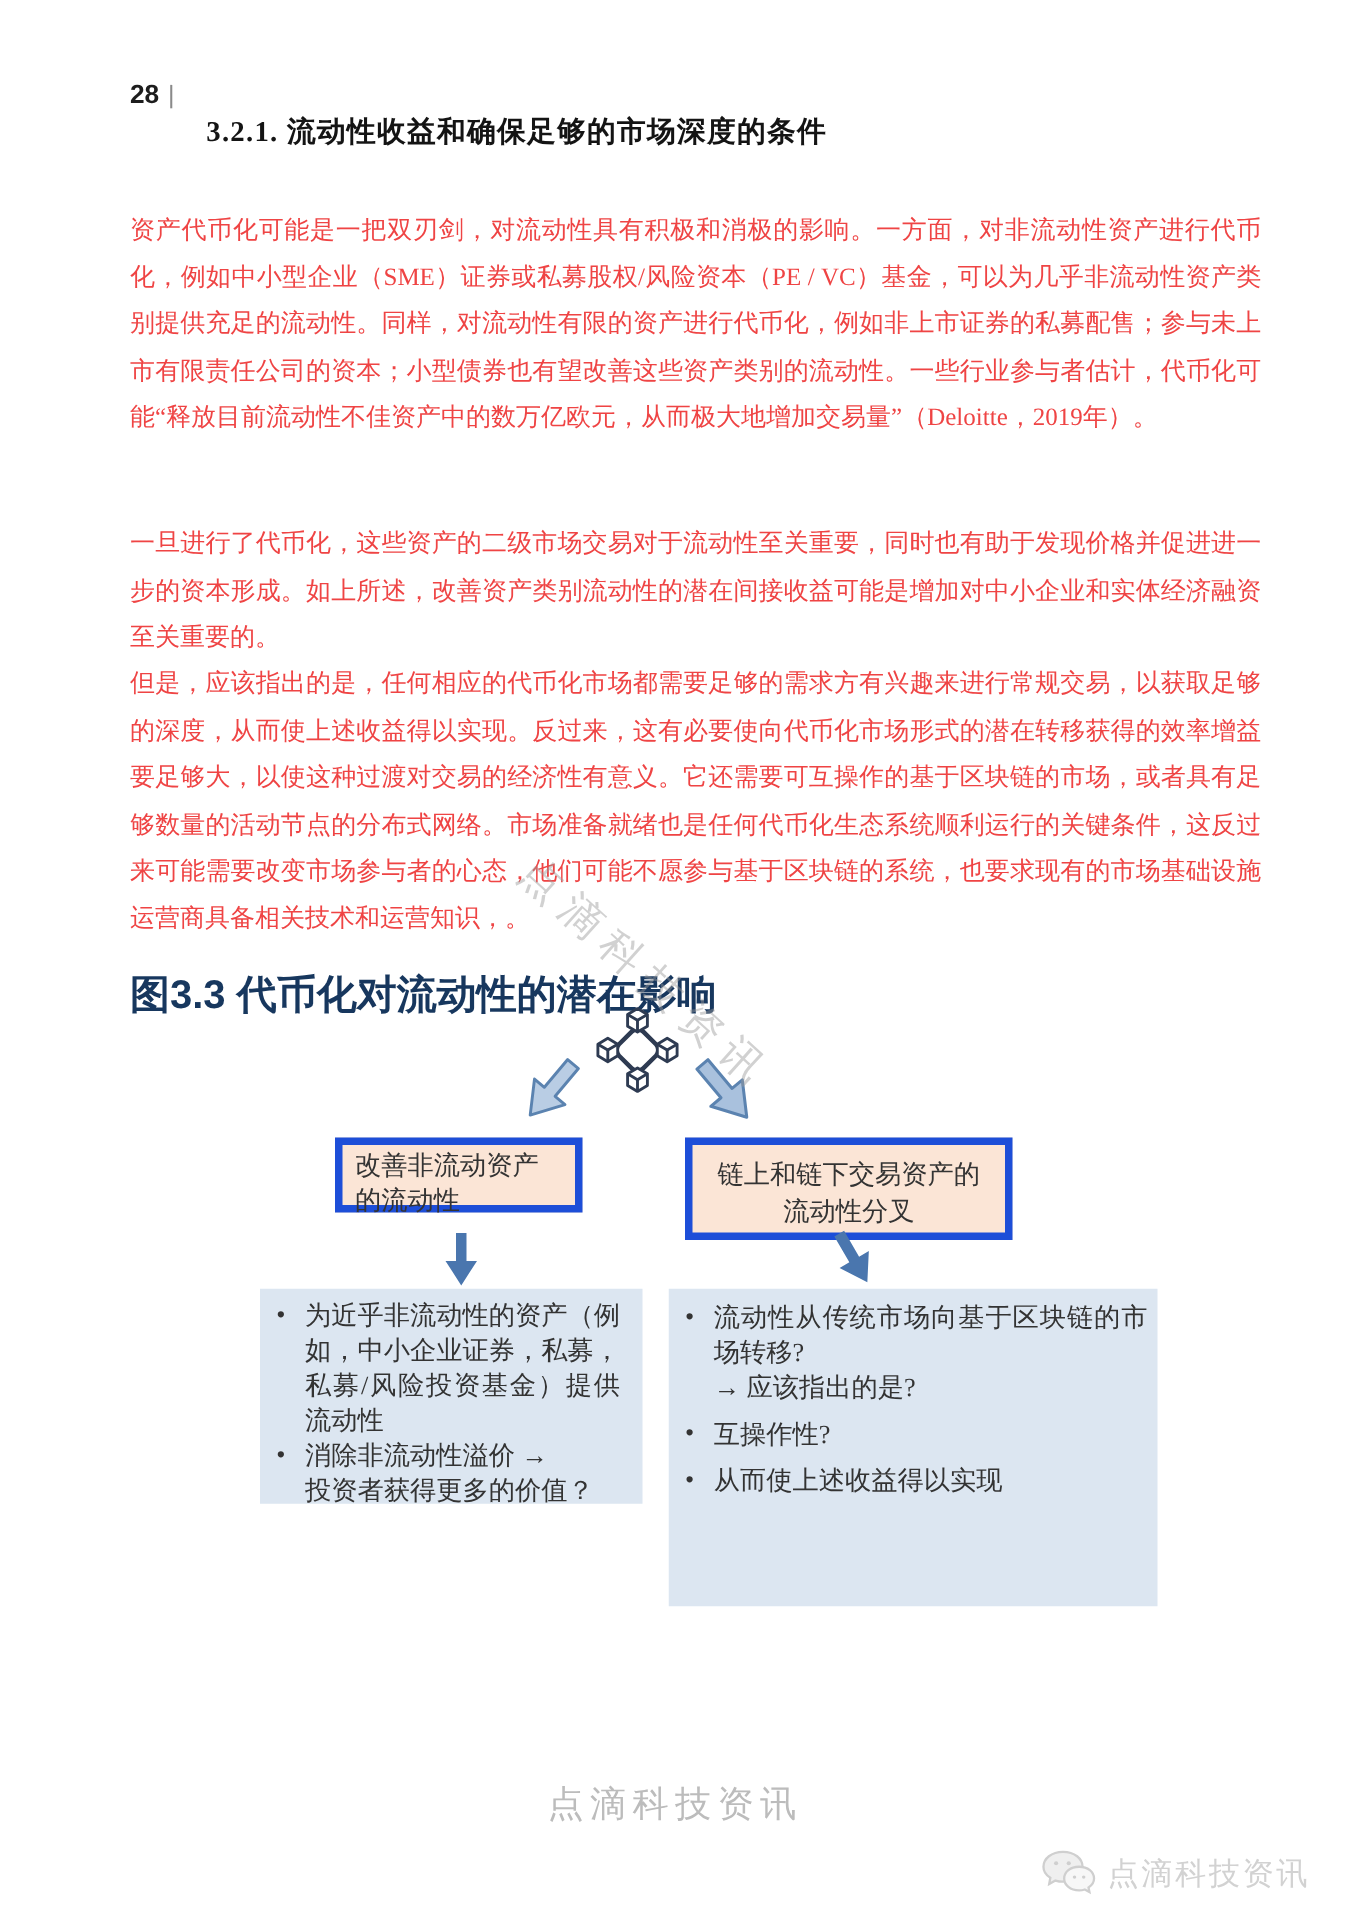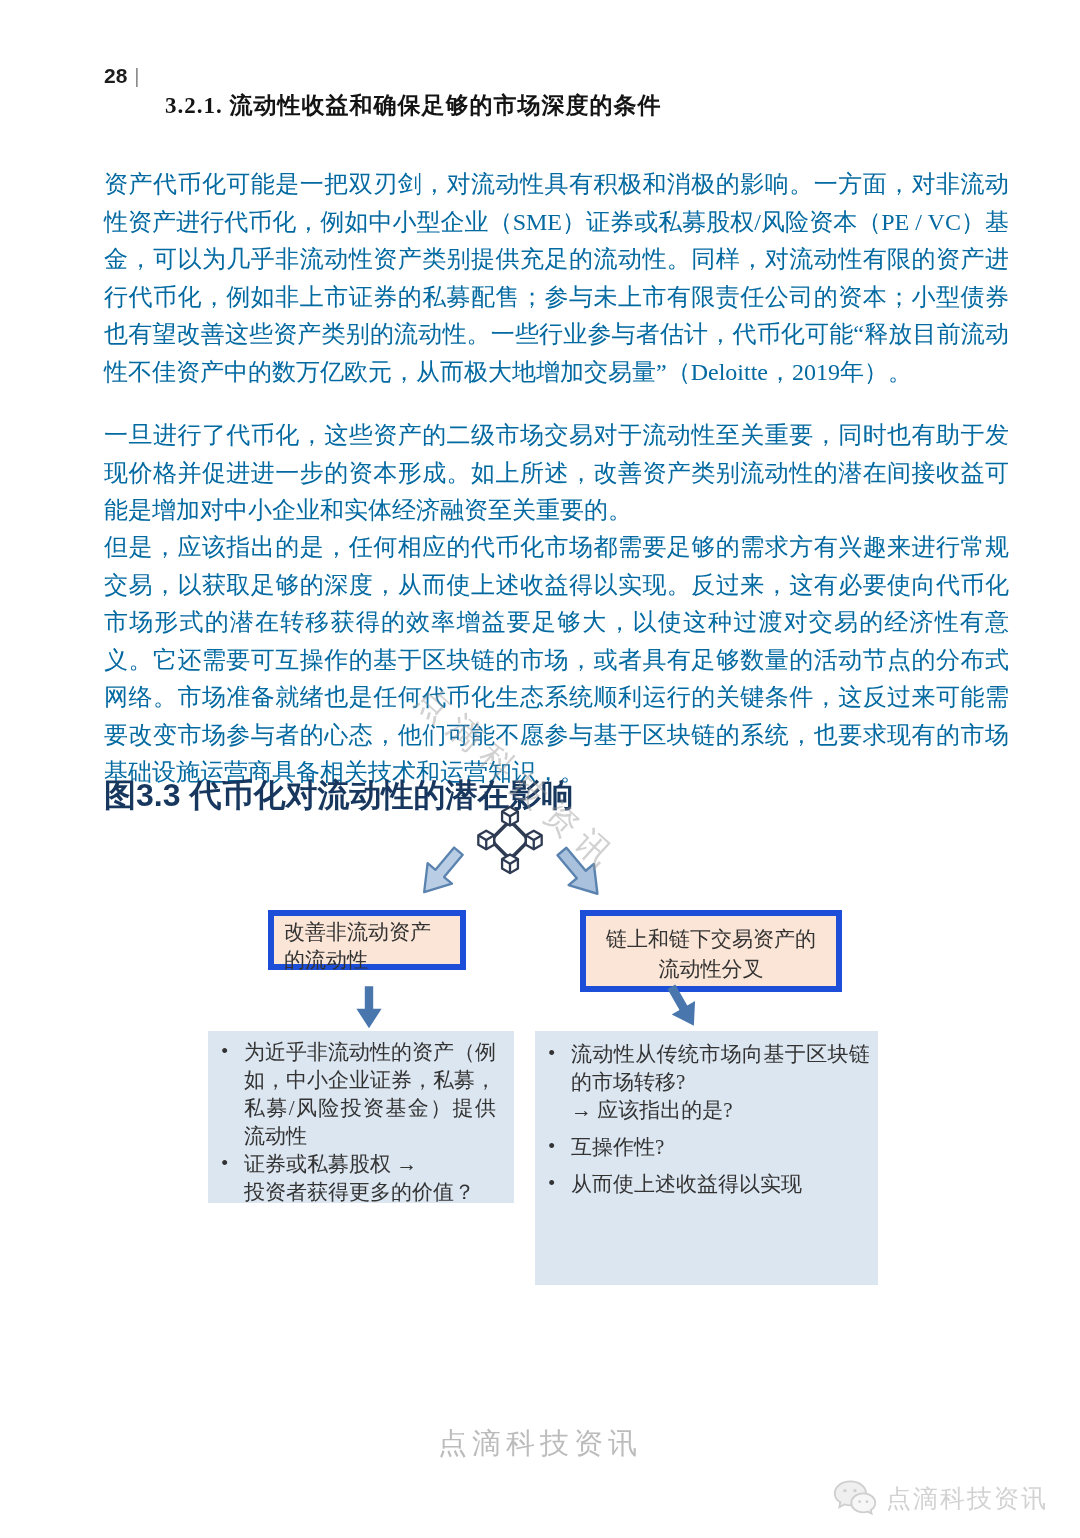--- a/index.html
+++ b/index.html
@@ -14,49 +14,49 @@
     font-weight:bold; font-size:21px; color:#1d1d1d;
   }
   .pageno .bar { font-weight:normal; color:#8a8a8a; margin-left:7px; font-size:20px; }
   .heading {
     position:absolute; top:90px; left:165px; margin:0;
     font-family:Liberation Serif, serif;
     font-size:23px; font-weight:bold; color:#141414; letter-spacing:1px;
   }
   .para {
     position:absolute; left:104px; width:905px; margin:0;
-    font-size:24px; line-height:37.5px; text-align:justify;
-    color:#0369a1;
+    font-size:20px; line-height:37.5px; text-align:justify;
+    color:#ef4444;
   }
   .p1 { top:166px; }
   .p2 { top:417px; }
   .p3 { top:529px; }
   .caption {
     position:absolute; top:774px; left:104px; margin:0;
     font-family:"Liberation Sans","DejaVu Sans",sans-serif;
     font-size:32px; font-weight:bold; color:#17375e;
   }
   
   .cubes { position:absolute; left:474px; top:803px; width:72px; height:74px; }
   .arr-dl { position:absolute; left:420px; top:843px; width:42px; height:58px; transform:rotate(40deg); }
   .arr-dr { position:absolute; left:558px; top:843px; width:44px; height:60px; transform:rotate(-40deg); }
   .arr-down { position:absolute; left:355px; top:982px; width:28px; height:52px; }
   .arr-angled { position:absolute; left:668px; top:980px; width:30px; height:54px; transform:rotate(-30deg); }
   .obox {
     position:absolute; background:#fbe5d6; border:6px solid #1d4ed8;
     box-sizing:border-box; font-size:21px; line-height:28px; color:#333333;
   }
   .obox.left  { left:268px; top:910px; width:198px; height:60px; padding:2px 10px; }
-  .obox.right { left:548px; top:910px; width:262px; height:82px; padding:8px 10px; text-align:center; line-height:30px;margin-left:32px; }
+  .obox.right { left:548px; top:910px; width:262px; height:82px; padding:8px 10px; text-align:center; line-height:30px; }
   .bpanel {
     position:absolute; background:#dce6f1; box-sizing:border-box;
     font-size:21px; line-height:28px; color:#333333;
   }
   .bpanel.left  { left:208px; top:1031px; width:306px; height:172px; padding:7px 18px 0 0; }
-  .bpanel.right { left:535px; top:1031px; width:343px; height:254px; padding:9px 8px 0 0; }
+  .bpanel.right { left:535px; top:1031px; width:391px; height:254px; padding:9px 8px 0 0; }
   ul.blist { list-style:none; margin:0; padding:0; }
   .blist li { position:relative; padding-left:36px; text-align:justify; }
   .blist li::before { content:"\2022"; position:absolute; left:13px; top:-1px; }
   .bpanel.right .blist li + li { margin-top:9px; }
   .subline { text-align:left; }
   
   .wm-diag {
     position:absolute; left:436px; top:676px;
     transform:rotate(42deg); transform-origin:0 0;
     font-size:34px; letter-spacing:9px; color:#9a9a9a; opacity:0.45;
@@ -128,21 +128,21 @@
   <svg class="arr-angled" viewBox="0 0 40 62" aria-hidden="true">
     <polygon points="14,0 26,0 26,32 38,32 20,60 2,32 14,32" fill="#4a76ae"></polygon>
   </svg>
 
   <div class="bpanel left">
     <ul class="blist">
       <li>
         <span>为近乎非流动性的资产（例如，中小企业证券，私募，私募/风险投资基金）提供流动性</span>
       </li>
       <li>
-        <span>证券或私募股权 →</span>
+        <span>消除非流动性溢价 →</span>
         <div class="subline">投资者获得更多的价值？</div>
       </li>
     </ul>
   </div>
 
   <div class="bpanel right">
     <ul class="blist">
       <li>
         <span>流动性从传统市场向基于区块链的市场转移?</span>
         <div class="subline">→ 应该指出的是?</div>

